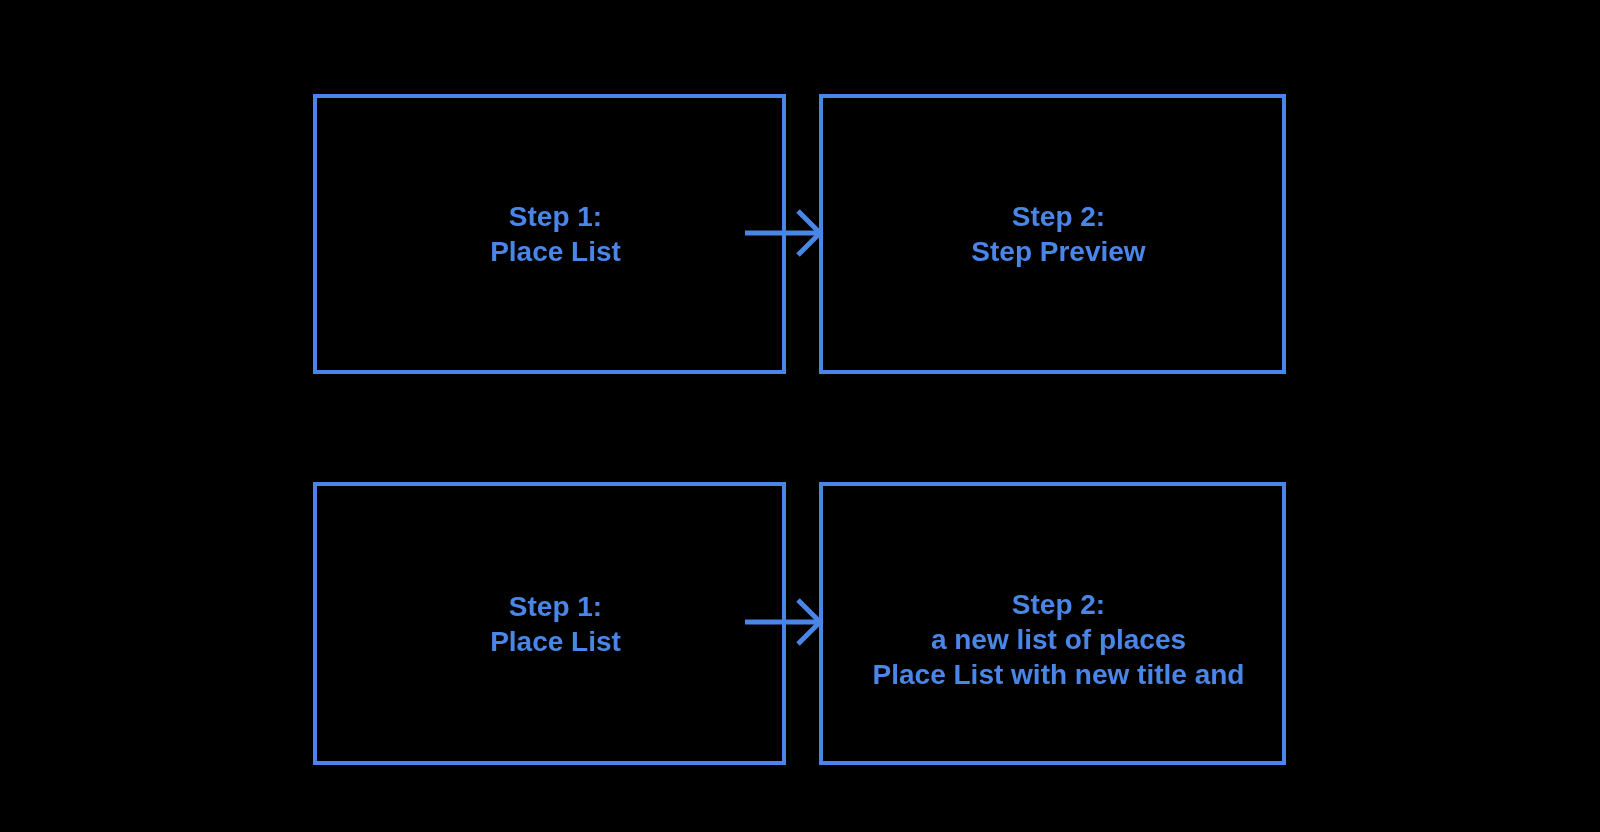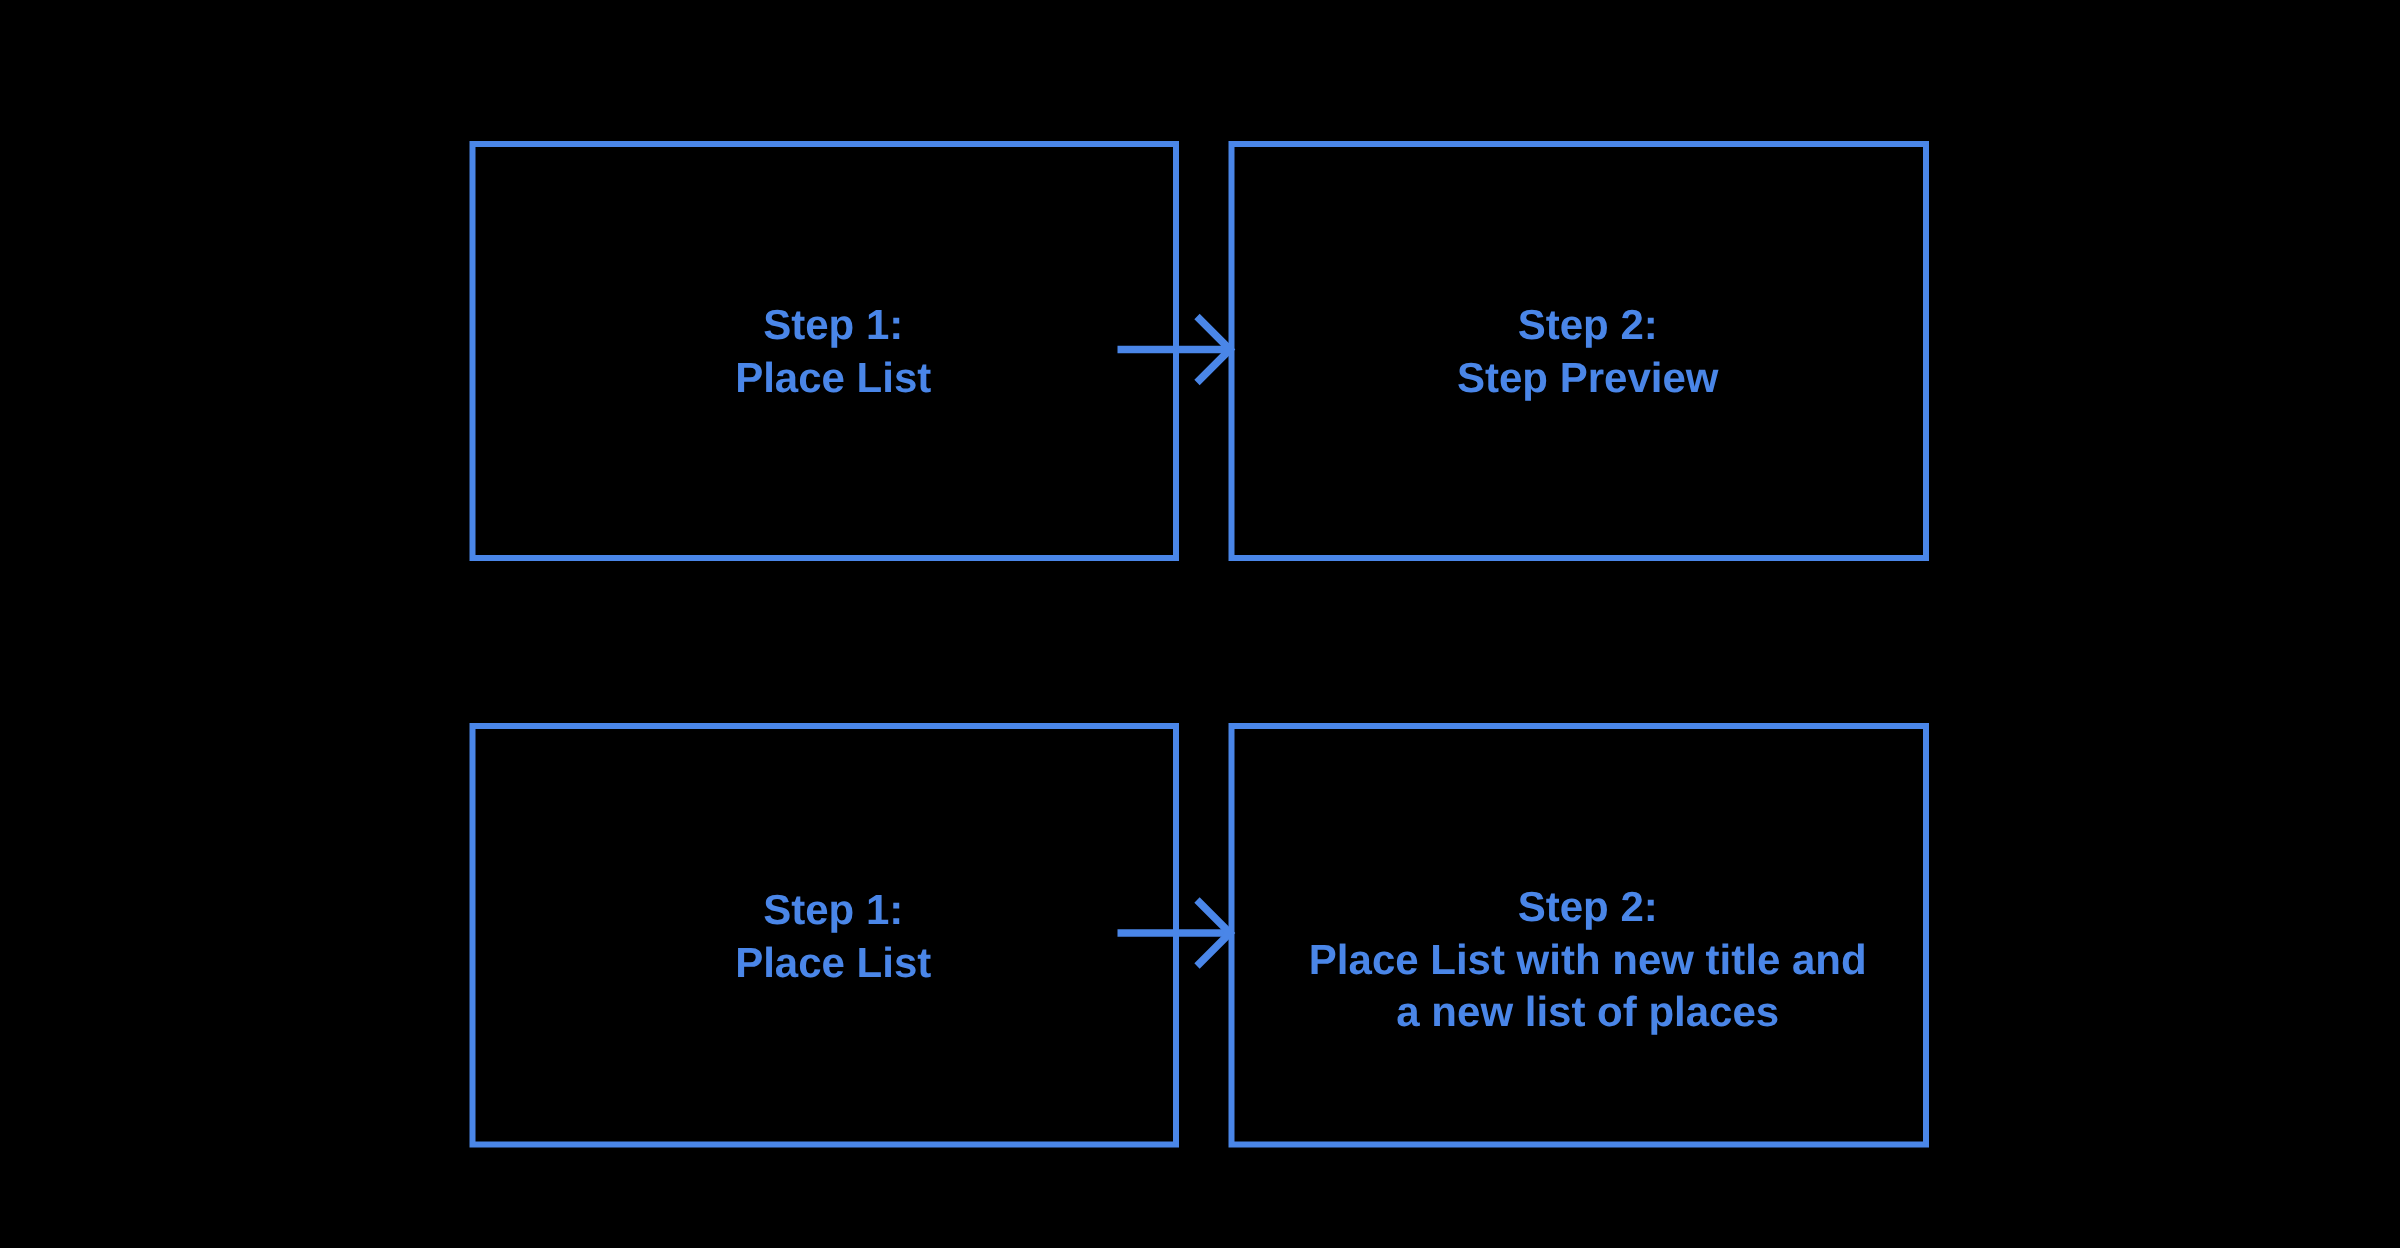--- a/index.html
+++ b/index.html
@@ -87,18 +87,18 @@
   </div>
 
   <svg class="arrow arrow-2" viewBox="0 0 85 60" aria-hidden="true">
     <line x1="5" y1="30" x2="80" y2="30"></line>
     <polyline points="58,8 80,30 58,52"></polyline>
   </svg>
 
   <div class="node node-b2">
     <div class="node-text">
       <span class="line">Step 2:</span>
+      <span class="line">a new list of places</span>
       <span class="line">Place List with new title and</span>
-      <span class="line">a new list of places</span>
     </div>
   </div>
 
 </div>
 
 </body></html>

